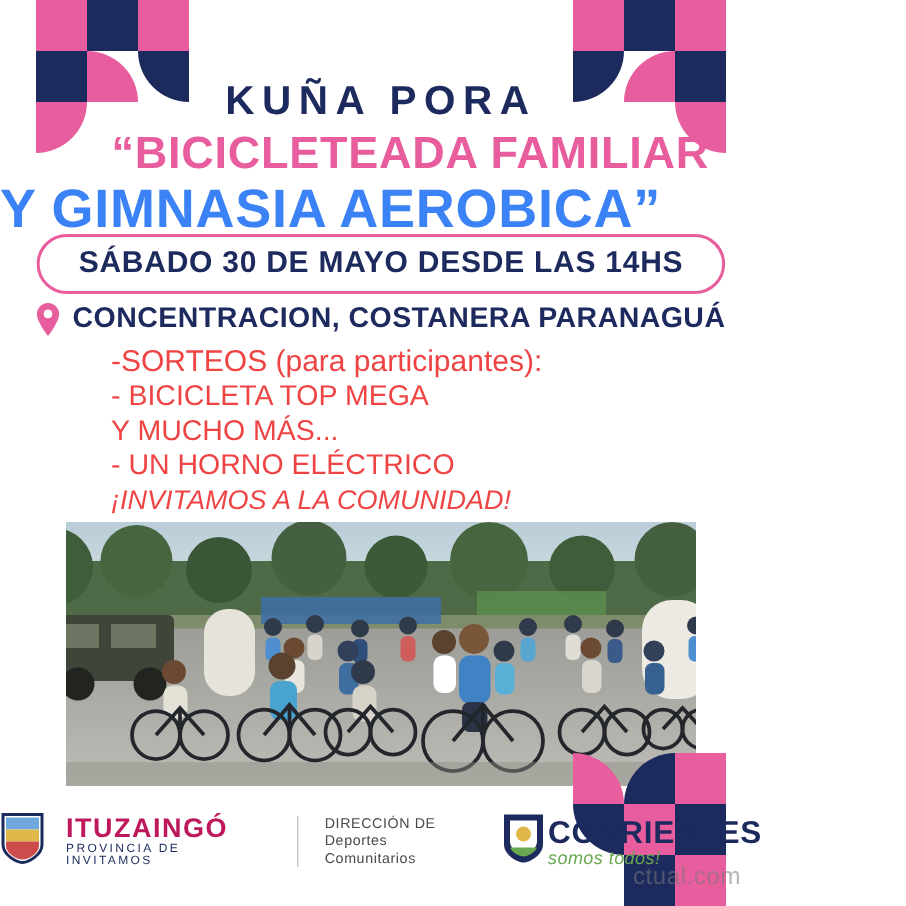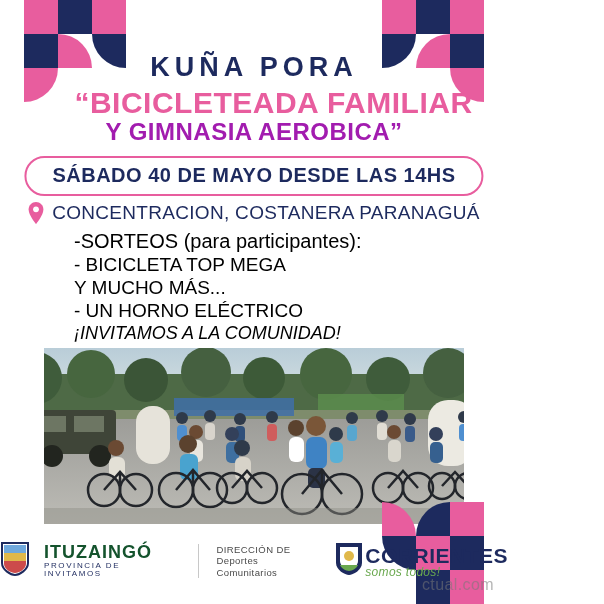--- a/index.html
+++ b/index.html
@@ -67,23 +67,23 @@
   .title-1 {
     position: absolute; left: 0; right: 0; top: 86px;
     text-align: center;
     font-size: 30px; font-weight: bold; letter-spacing: 0.5px;
     color: #e85d9e;
     white-space: nowrap;
     padding-left: 39px;
   }
   .title-2 {
     position: absolute; left: 0; right: 0; top: 118px;
-    text-align: center;
-    font-size: 24px; font-weight: bold; letter-spacing: 0.5px;
-    color: #a21caf;
+    text-align: left;
+    font-size: 36px; font-weight: bold; letter-spacing: 0.5px;
+    color: #3b82f6;
     white-space: nowrap;
   }
 
   
   .date-pill {
     position: absolute; left: 50%; transform: translateX(-50%);
     top: 156px;
     border: 2px solid #e85d9e;
     border-radius: 22px;
     padding: 6px 26px 7px 26px;
@@ -99,47 +99,48 @@
     position: absolute; left: 0; right: 0; top: 202px;
     display: flex; align-items: center; justify-content: center;
     gap: 8px;
   }
   .pin-icon { width: 16px; height: 22px; display: block; }
   .loc-text {
     color: #1d2a5e;
     font-size: 19px;
     letter-spacing: 0.3px;
     white-space: nowrap;
+    font-weight: bold;
   }
 
   
   .details {
     position: absolute; left: 74px; top: 230px; right: 60px;
-    color: #000000;
+    color: #ef4444;
   }
   .d-line { font-size: 19px; line-height: 23px; white-space: nowrap; }
   .d-line.big { font-size: 20px; }
   .d-line.italic { font-style: italic; font-size: 18px; }
 
   
   .photo {
     position: absolute; left: 44px; right: 44px; top: 348px; height: 176px;
     overflow: hidden;
     background: #8fa6b8;
   }
   .photo svg { display: block; width: 100%; height: 100%; }
 
   
   .footer {
     position: absolute; left: 0; right: 0; bottom: 14px; height: 58px;
     display: flex; align-items: center; justify-content: center; gap: 14px;
   }
   .shield { width: 30px; height: 36px; }
   .itu-block { line-height: 1.05; }
-  .itu-name { font-size: 18px; font-weight: bold; color: #14532d; letter-spacing: 1px; }
+  .itu-name { font-size: 18px; font-weight: bold; color: #be185d; letter-spacing: 1px; }
   .itu-sub { font-size: 8px; color: #1d2a5e; letter-spacing: 1.6px; }
   .divider { width: 1px; height: 34px; background: #c8c8c8; margin: 0 4px; }
   .dir-block { line-height: 1.2; }
   .dir-line { font-size: 9.5px; color: #4a4a4a; letter-spacing: 0.4px; }
   .ctes-block { display: flex; align-items: center; gap: 1px; }
   .ctes-text { line-height: 1; }
   .ctes-name { font-size: 21px; font-weight: bold; color: #1d2a5e; letter-spacing: 0.5px; }
   .ctes-sub { font-size: 12px; font-style: italic; color: #6aa84f; letter-spacing: 0.3px; }
 
   .watermark {
@@ -166,21 +167,21 @@
   <div class="corner tr-3"></div>
   <div class="corner tr-4"></div>
   <div class="corner tr-5"></div>
   <div class="corner tr-6"></div>
   <div class="corner tr-7"></div>
 
   <div class="kicker">KUÑA PORA</div>
   <div class="title-1">“BICICLETEADA FAMILIAR</div>
   <div class="title-2">Y GIMNASIA AEROBICA”</div>
 
-  <div class="date-pill">SÁBADO 40 DE MAYO DESDE LAS 14HS</div>
+  <div class="date-pill">SÁBADO 30 DE MAYO DESDE LAS 14HS</div>
 
   <div class="loc-row">
     <span class="pin">
       <svg class="pin-icon" viewBox="0 0 16 22" xmlns="http://www.w3.org/2000/svg">
         <path d="M8 0C3.9 0 0.6 3.3 0.6 7.4C0.6 13 8 22 8 22s7.4-9 7.4-14.6C15.4 3.3 12.1 0 8 0z" fill="#e85d9e"></path>
         <circle cx="8" cy="7.3" r="2.9" fill="#ffffff"></circle>
       </svg>
     </span>
     <span class="loc-text">CONCENTRACION, COSTANERA PARANAGUÁ</span>
   </div>

